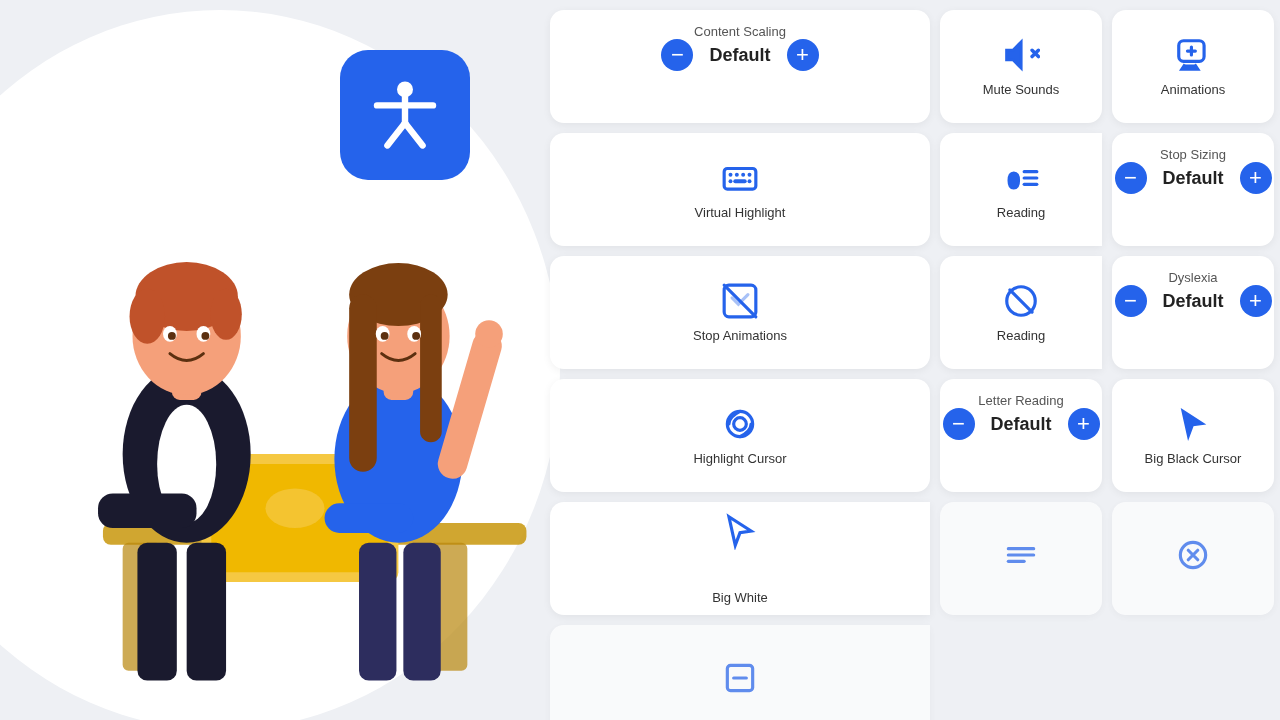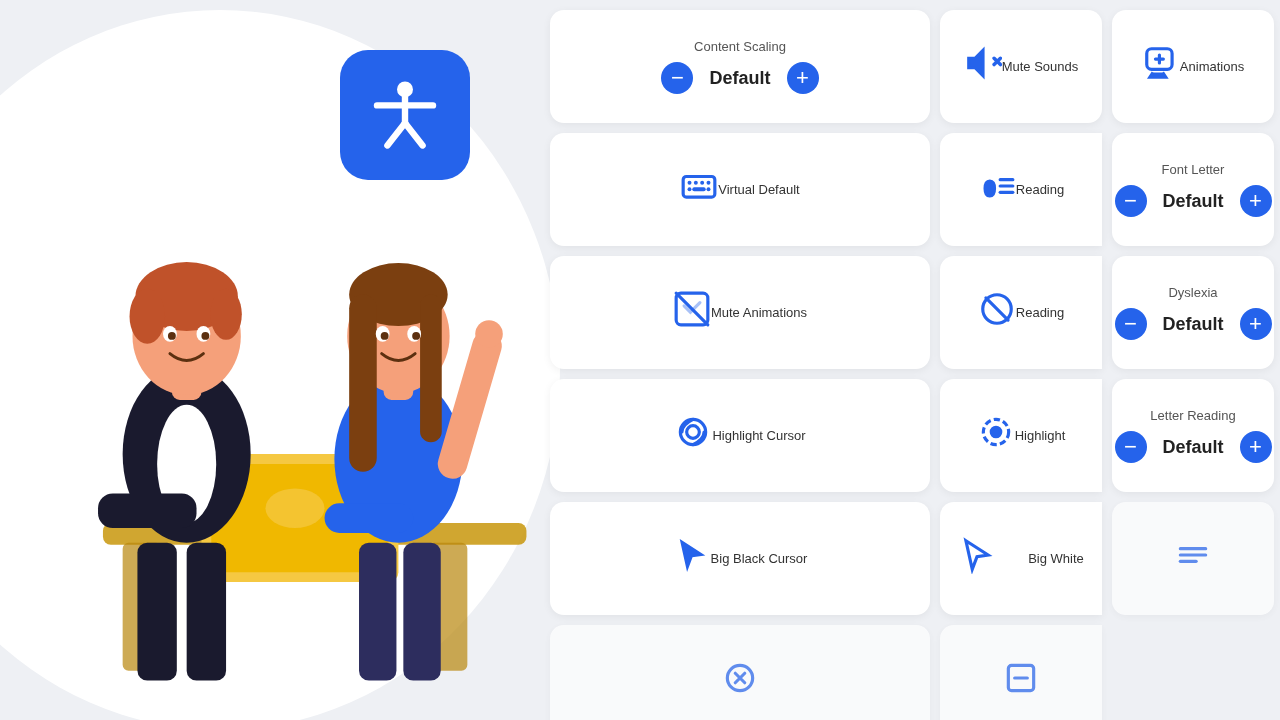--- a/index.html
+++ b/index.html
@@ -40,20 +40,21 @@
       left: 0;
       width: 590px;
       height: 650px;
     }
 
     
     .card {
       background: white;
       border-radius: 14px;
       display: flex;
+      flex-direction: column;
       align-items: center;
       justify-content: center;
       padding: 14px;
       box-shadow: 0 2px 8px rgba(0,0,0,0.06);
       cursor: pointer;
       transition: box-shadow 0.2s;
     }
 
     .card-icon {
       color: #2563EB;
@@ -77,22 +78,22 @@
       color: #333;
       text-align: center;
       font-weight: 500;
     }
 
     
     .scaling-card {
       display: flex;
       flex-direction: column;
       align-items: center;
-      justify-content: center;
-      gap: 8px;
+      justify-content: flex-start;
+      gap: 0;
     }
 
     .scaling-title {
       font-size: 13px;
       color: #555;
       font-weight: 400;
     }
 
     .scaling-controls {
       display: flex;
@@ -247,53 +248,53 @@
         <rect x="2" y="6" width="20" height="13" rx="2" stroke="#2563EB" stroke-width="2"></rect>
         <line x1="6" y1="10" x2="6" y2="10" stroke="#2563EB" stroke-width="2.5" stroke-linecap="round"></line>
         <line x1="10" y1="10" x2="10" y2="10" stroke="#2563EB" stroke-width="2.5" stroke-linecap="round"></line>
         <line x1="14" y1="10" x2="14" y2="10" stroke="#2563EB" stroke-width="2.5" stroke-linecap="round"></line>
         <line x1="18" y1="10" x2="18" y2="10" stroke="#2563EB" stroke-width="2.5" stroke-linecap="round"></line>
         <line x1="6" y1="14" x2="6" y2="14" stroke="#2563EB" stroke-width="2.5" stroke-linecap="round"></line>
         <line x1="18" y1="14" x2="18" y2="14" stroke="#2563EB" stroke-width="2.5" stroke-linecap="round"></line>
         <line x1="9" y1="14" x2="15" y2="14" stroke="#2563EB" stroke-width="2.5" stroke-linecap="round"></line>
       </svg>
     </div>
-    <div class="card-label">Virtual Default</div>
+    <div class="card-label">Virtual Highlight</div>
   </div>
 
   <div class="card" style="border-radius:14px 0 0 14px;">
     <div class="card-icon">
       <svg viewBox="0 0 24 24" xmlns="http://www.w3.org/2000/svg" style="width:38px;height:38px;" fill="none">
         <text x="4" y="18" font-size="14" fill="#2563EB" font-weight="bold" font-family="serif">0</text>
         <line x1="14" y1="8" x2="22" y2="8" stroke="#2563EB" stroke-width="2" stroke-linecap="round"></line>
         <line x1="14" y1="12" x2="22" y2="12" stroke="#2563EB" stroke-width="2" stroke-linecap="round"></line>
         <line x1="14" y1="16" x2="22" y2="16" stroke="#2563EB" stroke-width="2" stroke-linecap="round"></line>
       </svg>
     </div>
     <div class="card-label">Reading</div>
   </div>
 
   <div class="card scaling-card">
-    <div class="scaling-title">Font Letter</div>
+    <div class="scaling-title">Stop Sizing</div>
     <div class="scaling-controls">
       <span style="width:32px;height:32px;border-radius:50%;background:#2563EB;color:white;font-size:22px;display:flex;align-items:center;justify-content:center;cursor:pointer;">−</span>
       <span class="scaling-value">Default</span>
       <span style="width:32px;height:32px;border-radius:50%;background:#2563EB;color:white;font-size:22px;display:flex;align-items:center;justify-content:center;cursor:pointer;">+</span>
     </div>
   </div>
 
   <div class="card">
     <div class="card-icon">
       <svg viewBox="0 0 24 24" xmlns="http://www.w3.org/2000/svg" style="width:38px;height:38px;" fill="none">
         <rect x="2" y="2" width="20" height="20" rx="3" stroke="#2563EB" stroke-width="2"></rect>
         <line x1="2" y1="2" x2="22" y2="22" stroke="#2563EB" stroke-width="2" stroke-linecap="round"></line>
         <path d="M7 10l4 4 6-6" stroke="#2563EB" stroke-width="2" stroke-linecap="round" fill="none" opacity="0.4"></path>
       </svg>
     </div>
-    <div class="card-label">Mute Animations</div>
+    <div class="card-label">Stop Animations</div>
   </div>
 
   <div class="card" style="border-radius:14px 0 0 14px;">
     <div class="card-icon">
       <svg viewBox="0 0 24 24" xmlns="http://www.w3.org/2000/svg" style="width:38px;height:38px;" fill="none">
         <circle cx="12" cy="12" r="9" stroke="#2563EB" stroke-width="2"></circle>
         <line x1="5" y1="5" x2="19" y2="19" stroke="#2563EB" stroke-width="2" stroke-linecap="round"></line>
       </svg>
     </div>
     <div class="card-label">Reading</div>
@@ -314,29 +315,20 @@
 
         <circle cx="12" cy="12" r="8" stroke="#2563EB" stroke-width="2"></circle>
         <circle cx="12" cy="12" r="4" stroke="#2563EB" stroke-width="2"></circle>
         <path d="M12 4 C8 6 5 9 5 12" stroke="#2563EB" stroke-width="2" fill="none" stroke-linecap="round"></path>
         <path d="M12 20 C16 18 19 15 19 12" stroke="#2563EB" stroke-width="2" fill="none" stroke-linecap="round"></path>
       </svg>
     </div>
     <div class="card-label">Highlight Cursor</div>
   </div>
 
-  <div class="card" style="border-radius:14px 0 0 14px;">
-    <div class="card-icon">
-      <svg viewBox="0 0 24 24" xmlns="http://www.w3.org/2000/svg" style="width:38px;height:38px;" fill="none">
-        <circle cx="12" cy="12" r="8" stroke="#2563EB" stroke-width="2" stroke-dasharray="4 2"></circle>
-        <circle cx="12" cy="12" r="3" fill="#2563EB"></circle>
-      </svg>
-    </div>
-    <div class="card-label">Highlight</div>
-  </div>
 
   <div class="card scaling-card">
     <div class="scaling-title">Letter Reading</div>
     <div class="scaling-controls">
       <span style="width:32px;height:32px;border-radius:50%;background:#2563EB;color:white;font-size:22px;display:flex;align-items:center;justify-content:center;cursor:pointer;">−</span>
       <span class="scaling-value">Default</span>
       <span style="width:32px;height:32px;border-radius:50%;background:#2563EB;color:white;font-size:22px;display:flex;align-items:center;justify-content:center;cursor:pointer;">+</span>
     </div>
   </div>
 

